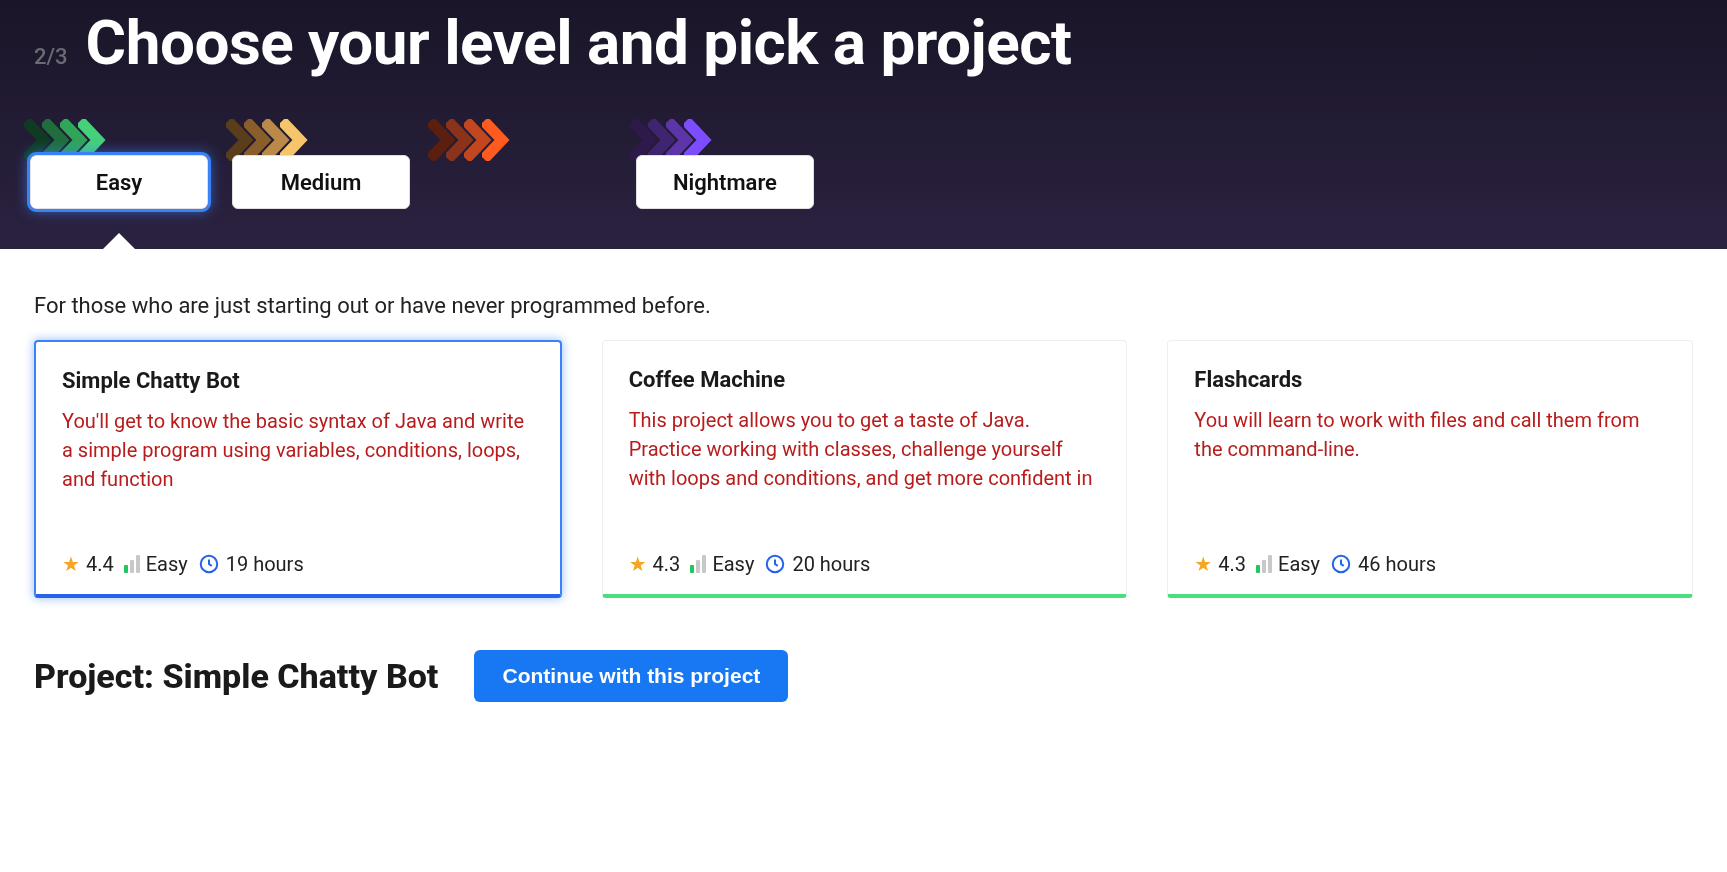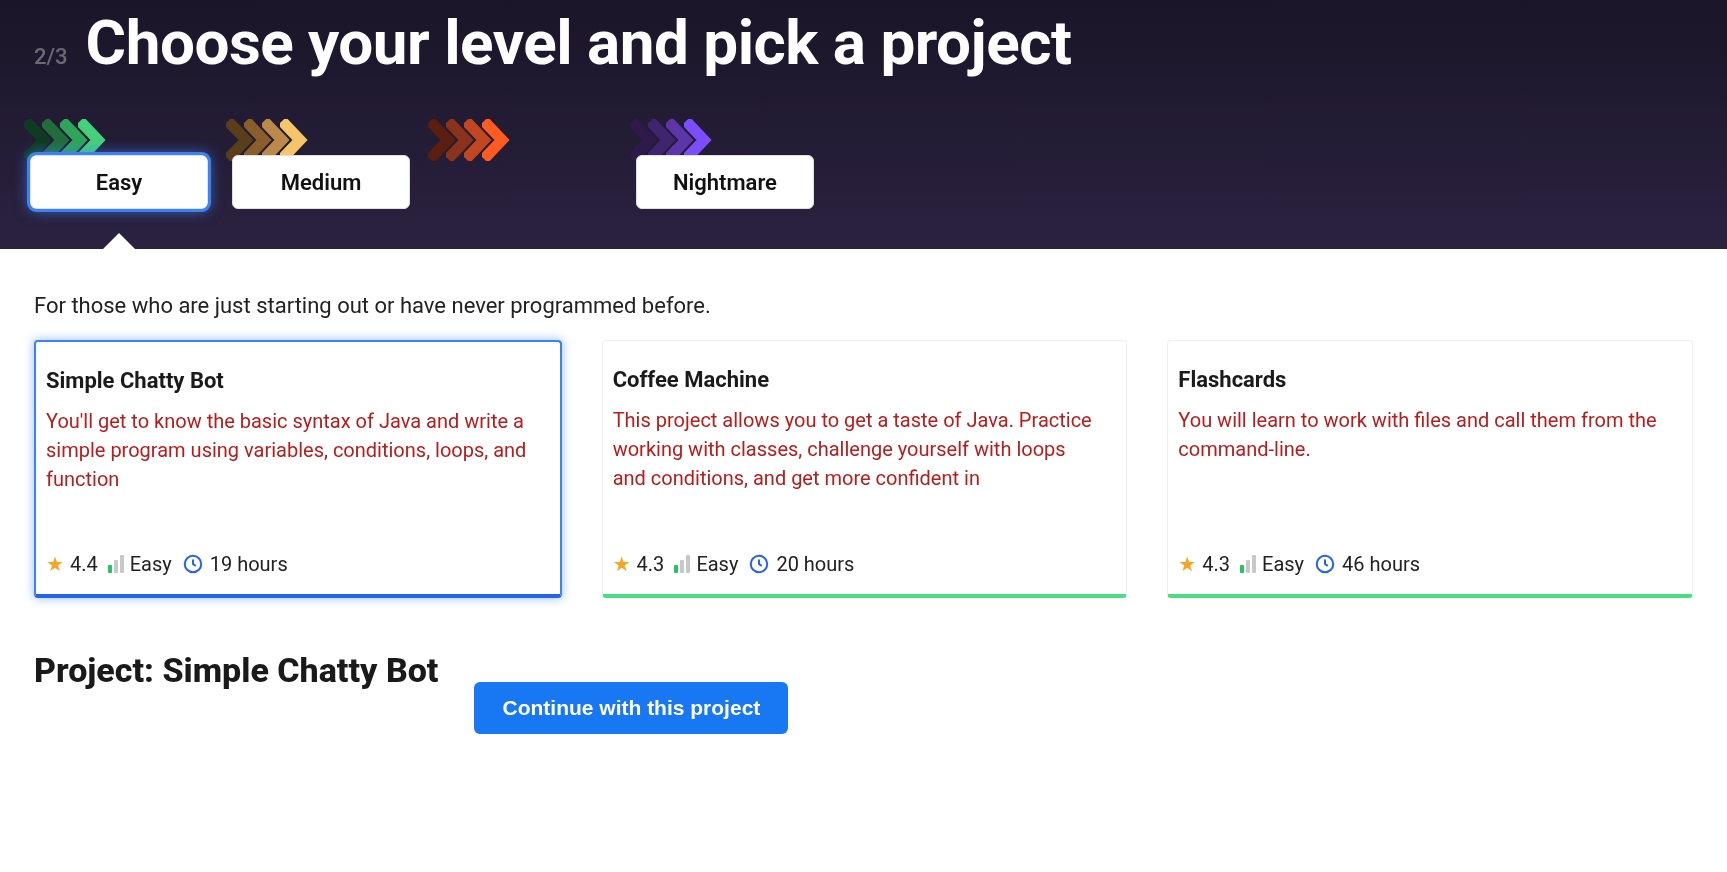--- a/index.html
+++ b/index.html
@@ -26,44 +26,44 @@
     box-shadow: 0 0 14px 2px rgba(59,130,246,0.7);
   }
   .pointer {
     width: 0; height: 0; border-left: 16px solid transparent; border-right: 16px solid transparent;
     border-bottom: 16px solid #fff; position: absolute; bottom: -40px; left: 50%; transform: translateX(-50%);
   }
   .main { padding: 44px 34px 30px 34px; background: #fff;}
   .level-desc { font-size: 22px; color: #222; margin-bottom: 22px;}
   .cards { display: flex; gap: 40px; }
   .card {
-    flex: 1; border: 1px solid #eee; border-radius: 4px; padding: 26px 26px 18px 10px;
+    flex: 1; border: 1px solid #eee; border-radius: 4px; padding: 26px 26px 18px 26px;
     border-bottom: 4px solid #4ade80; position: relative; min-height: 258px;
     display: flex; flex-direction: column; cursor: pointer;
   }
   .card.selected {
     border: 2px solid #3b82f6; border-bottom: 4px solid #2563eb;
     box-shadow: 0 0 10px 1px rgba(59,130,246,0.45);
   }
   .card-title { font-size: 22px; font-weight: 700; margin-bottom: 14px;}
   .card-desc { font-size: 20px; color: #b91c1c; line-height: 1.45; flex: 1; overflow: hidden; }
   .card-meta { display: flex; align-items: center; gap: 10px; margin-top: 18px; font-size: 20px; color: #222;}
   .meta-block { display: flex; align-items: center; gap: 6px; }
   .star-icon { color: #f5a623; font-size: 20px;}
   .clock-icon { color: #2563eb; display: inline-flex;}
   .bars-icon { display: inline-flex; align-items: flex-end; gap: 2px; height: 18px;}
   .bars-icon span { width: 4px; border-radius: 1px;}
   .bars-icon .b1 { height: 8px; background: #22c55e;}
   .bars-icon .b2 { height: 13px; background: #c8c8c8;}
   .bars-icon .b3 { height: 18px; background: #c8c8c8;}
-  .project-footer { display: flex; gap: 36px; margin-top: 52px;}
+  .project-footer { display: flex; align-items: center; gap: 36px; margin-top: 52px;}
   .project-heading { font-size: 34px; font-weight: 800;}
   .continue-btn {
     background: #1877f2; color: #fff; border: none; border-radius: 6px;
-    font-size: 21px; font-weight: 700; padding: 14px 28px; cursor: pointer; margin-top: 32px;
+    font-size: 21px; font-weight: 700; padding: 14px 28px; cursor: pointer;
   }
 </style>
 </head>
 <body>
 
 <div class="hero">
   <div class="hero-title-row">
     <span class="step-indicator">2/3</span>
     <h1 class="hero-title">Choose your level and pick a project</h1>
   </div>

